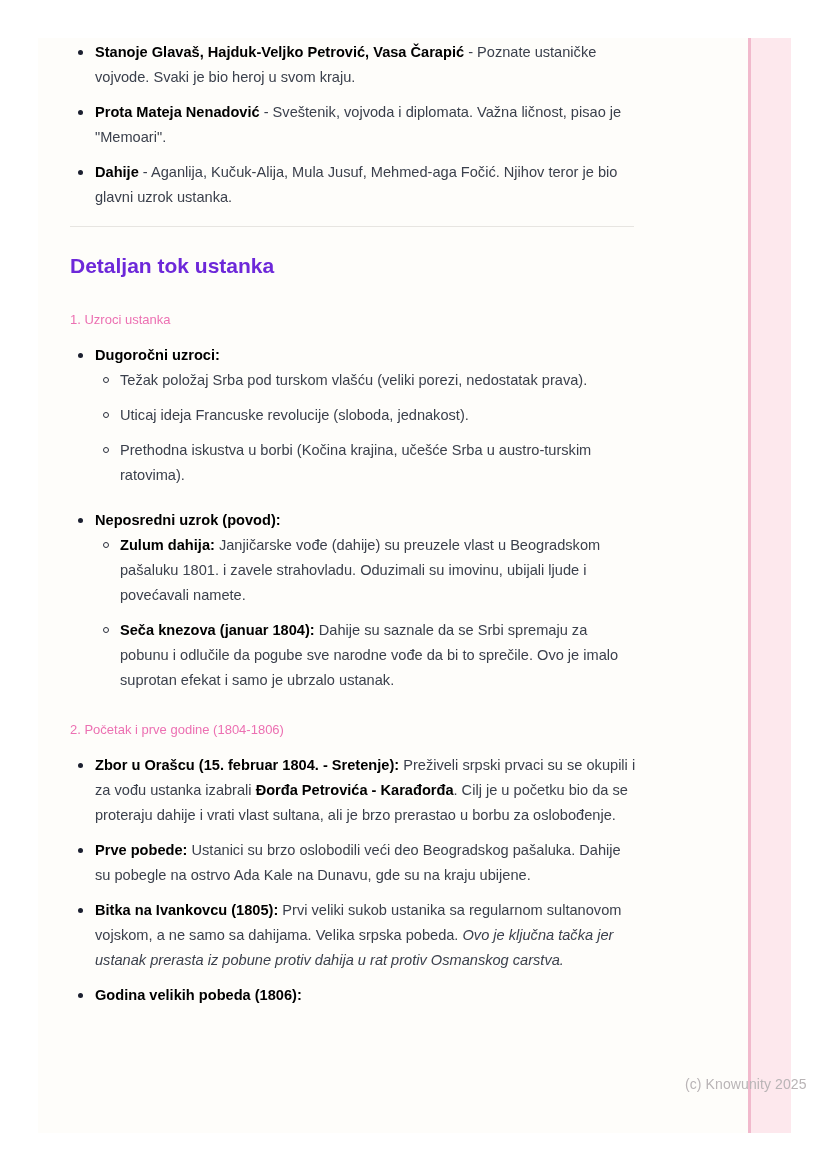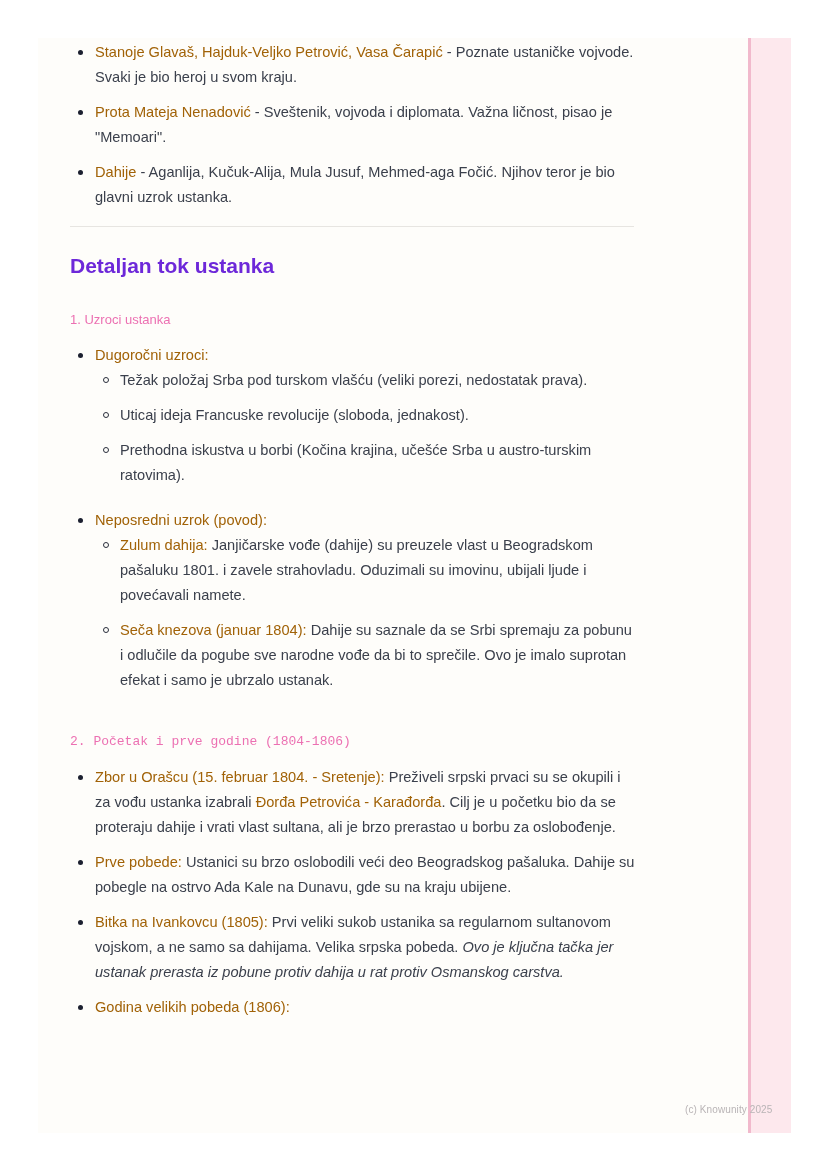--- a/index.html
+++ b/index.html
@@ -28,22 +28,22 @@
       top: 38px;
       width: 43px;
       height: 1095px;
       background: #fde8ed;
       border-left: 3px solid #f1b9cc;
       box-sizing: border-box;
     }
     .watermark {
       position: absolute;
       left: 685px;
-      top: 1104px;
-      font-size: 10px;
+      top: 1076px;
+      font-size: 14px;
       color: #b9b4b6;
       letter-spacing: 0.1px;
       white-space: nowrap;
     }
     .content {
       position: absolute;
       left: 70px;
       top: 40px;
       width: 568px;
       color: #3b404c;
@@ -84,22 +84,22 @@
       left: 8px;
       top: 9px;
       width: 4px;
       height: 4px;
       border-radius: 50%;
       border: 1.3px solid #2a2f3c;
       background: transparent;
     }
     ul.sub > li:last-child { margin-bottom: 0; }
     b, strong {
-      color: #a16207;
-      font-weight: normal;
+      color: #000000;
+      font-weight: bold;
     }
     em { font-style: italic; }
     .divider {
       border: none;
       border-top: 1.5px solid #e7e5e1;
       margin: 16px 0 0 0;
       width: 564px;
     }
     h2 {
       color: #6d28d9;
@@ -108,21 +108,21 @@
       margin: 24px 0 0 0;
       line-height: 30px;
     }
     h3 {
       color: #ec70b2;
       font-size: 13px;
       font-weight: normal;
       margin: 26px 0 10px 0;
       line-height: 26px;
     }
-    h3.second { margin-top: 36px; font-family: Liberation Mono, monospace; }
+    h3.second { margin-top: 24px; }
   </style>
 </head>
 <body>
 
 <div class="page"></div>
 <div class="side-panel"></div>
 <div class="watermark">(c) Knowunity 2025</div>
 
 <div class="content">
 

